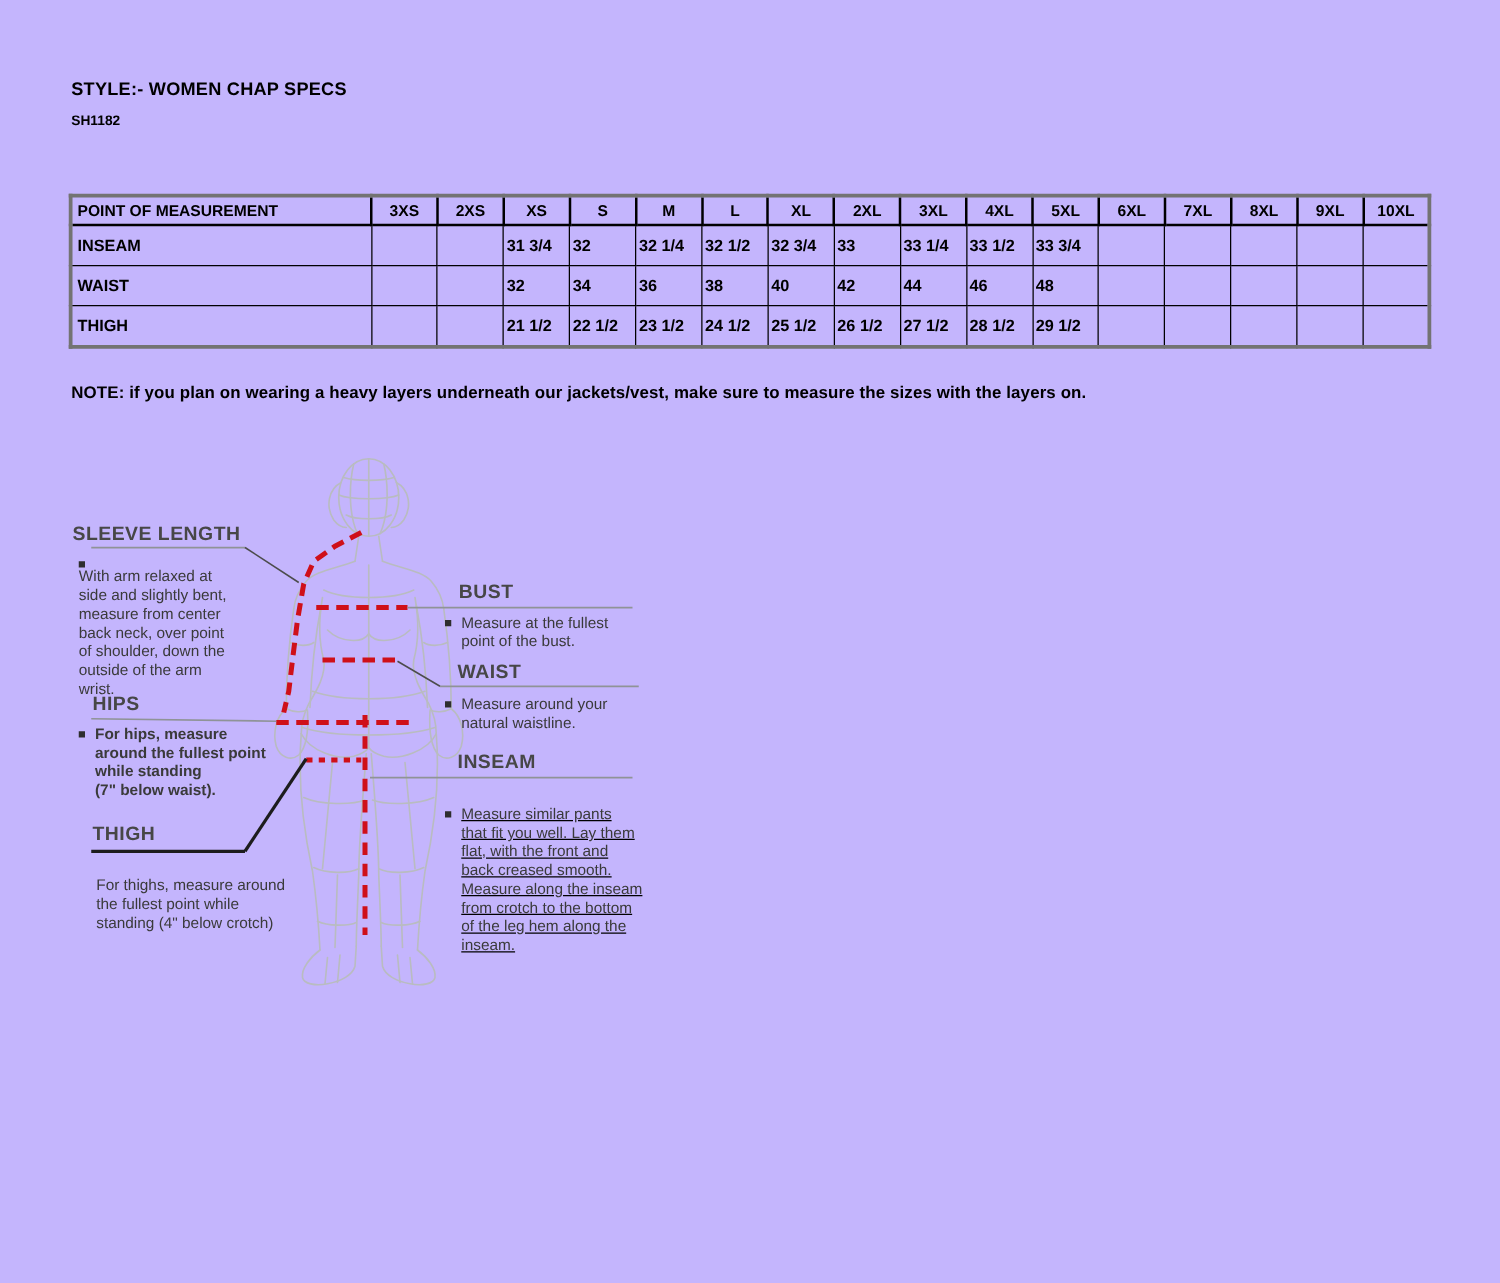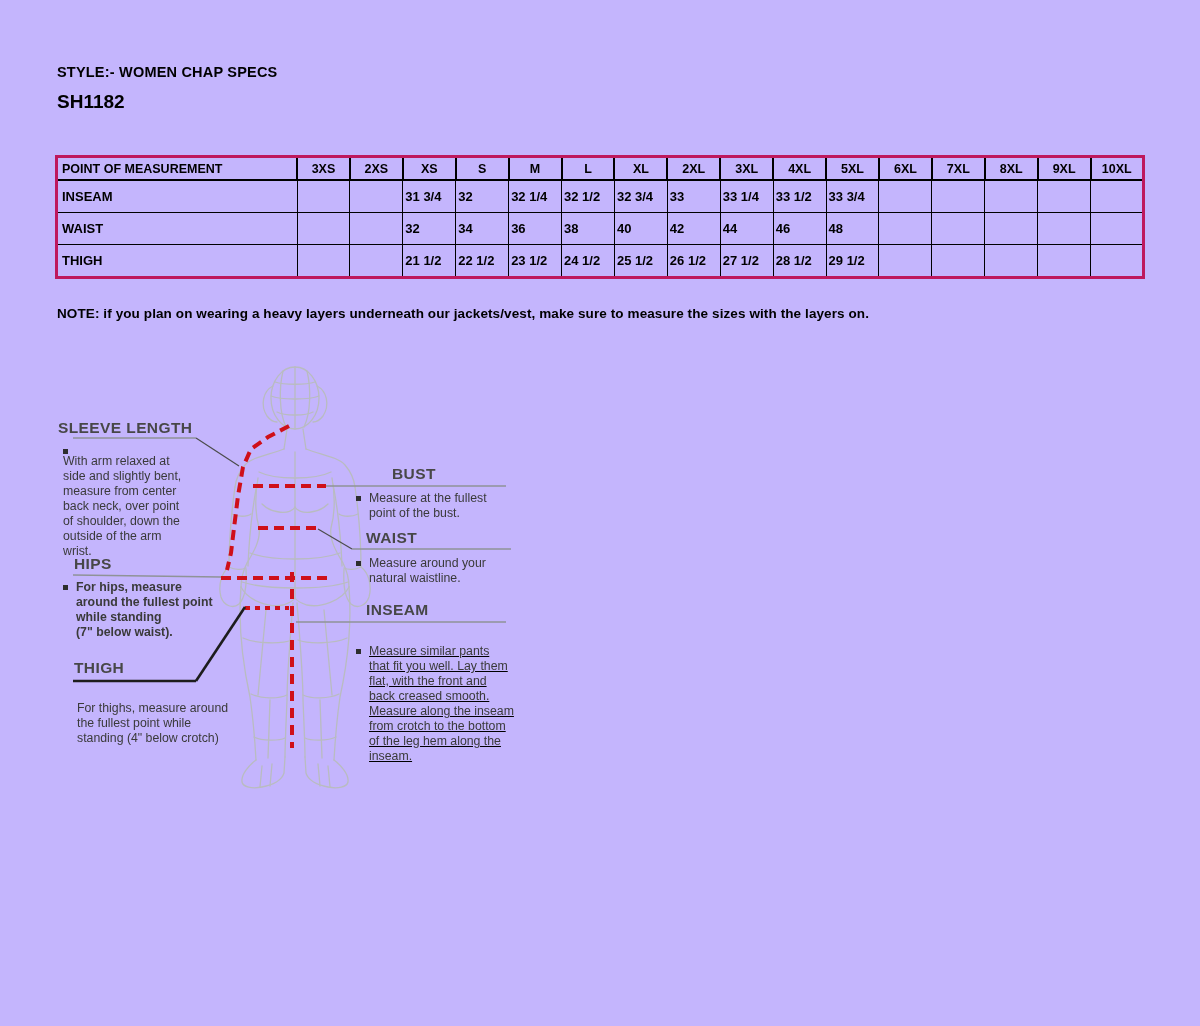--- a/index.html
+++ b/index.html
@@ -1,24 +1,24 @@
 <!DOCTYPE html>
 <html><head>
 <meta charset="utf-8">
 <style>
   html,body{margin:0;padding:0;background:#fff;}
   .page{
     position:relative;width:1200px;height:1026px;background:#c4b5fd;overflow:hidden;
     font-family:"Liberation Sans",sans-serif;color:#000;
   }
   .title{position:absolute;left:57px;top:64px;font-size:14.5px;font-weight:bold;letter-spacing:.2px;}
-  .code{position:absolute;left:57px;top:91px;font-size:19px;font-weight:bold;}
+  .code{position:absolute;left:57px;top:91px;font-size:11px;font-weight:bold;}
   table.size-table{
     position:absolute;left:55px;top:155px;width:1090px;
-    border-collapse:collapse;table-layout:fixed;border:3px solid #be185d;
+    border-collapse:collapse;table-layout:fixed;border:3px solid #737373;
   }
   table.size-table th{
     border:2.5px solid #000;height:21px;font-size:12.5px;font-weight:bold;
     text-align:center;padding:0 2px;white-space:nowrap;overflow:hidden;
   }
   table.size-table td{
     border:1.8px solid #000;height:31px;font-size:13px;font-weight:bold;
     text-align:left;padding:0 2px;white-space:nowrap;overflow:hidden;
   }
   table.size-table th:first-child{width:232px;text-align:left;padding-left:4px;}
@@ -28,21 +28,21 @@
   .g-head{position:absolute;font-size:15.5px;font-weight:600;color:#474747;letter-spacing:.4px;white-space:nowrap;}
   .g-desc{position:absolute;display:flex;align-items:flex-start;}
   .g-desc .bullet{width:5px;height:5px;background:#2e2e2e;margin-top:5px;margin-right:8px;flex:0 0 auto;}
   .g-desc .txt{font-size:12.3px;line-height:15px;color:#3a3a3a;white-space:pre-line;}
   .pos-sleeve-h{left:58px;top:419px;}
   .pos-sleeve-d{left:63px;top:444px;width:160px;flex-direction:column;}
   .pos-hips-h{left:74px;top:555px;}
   .pos-hips-d{left:63px;top:580px;width:165px;font-weight:bold;}
   .pos-thigh-h{left:74px;top:659px;}
   .pos-thigh-d{left:77px;top:701px;width:165px;}
-  .pos-bust-h{left:367px;top:465px;margin-left:25px;}
+  .pos-bust-h{left:367px;top:465px;}
   .pos-bust-d{left:356px;top:491px;width:160px;}
   .pos-waist-h{left:366px;top:529px;}
   .pos-waist-d{left:356px;top:556px;width:160px;}
   .pos-inseam-h{left:366px;top:601px;}
   .pos-inseam-d{left:356px;top:644px;width:170px;text-decoration:underline;}
 </style>
 </head>
 <body>
 
 <div class="page">

